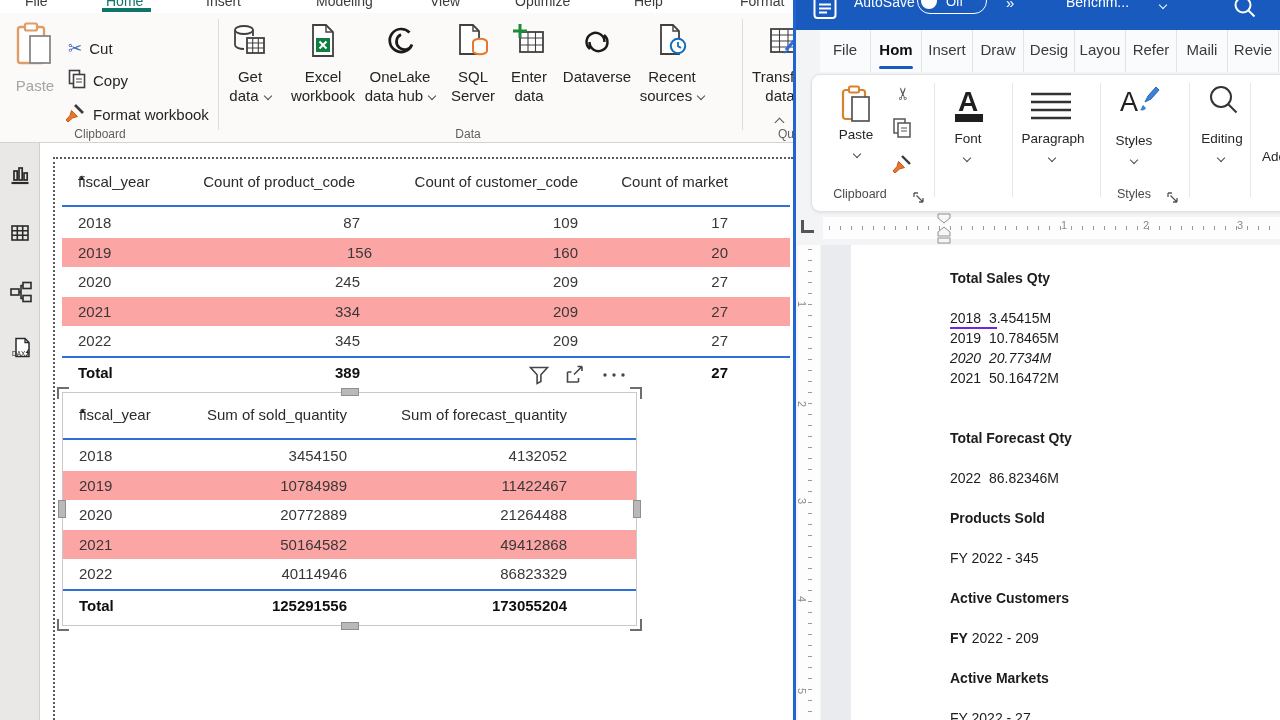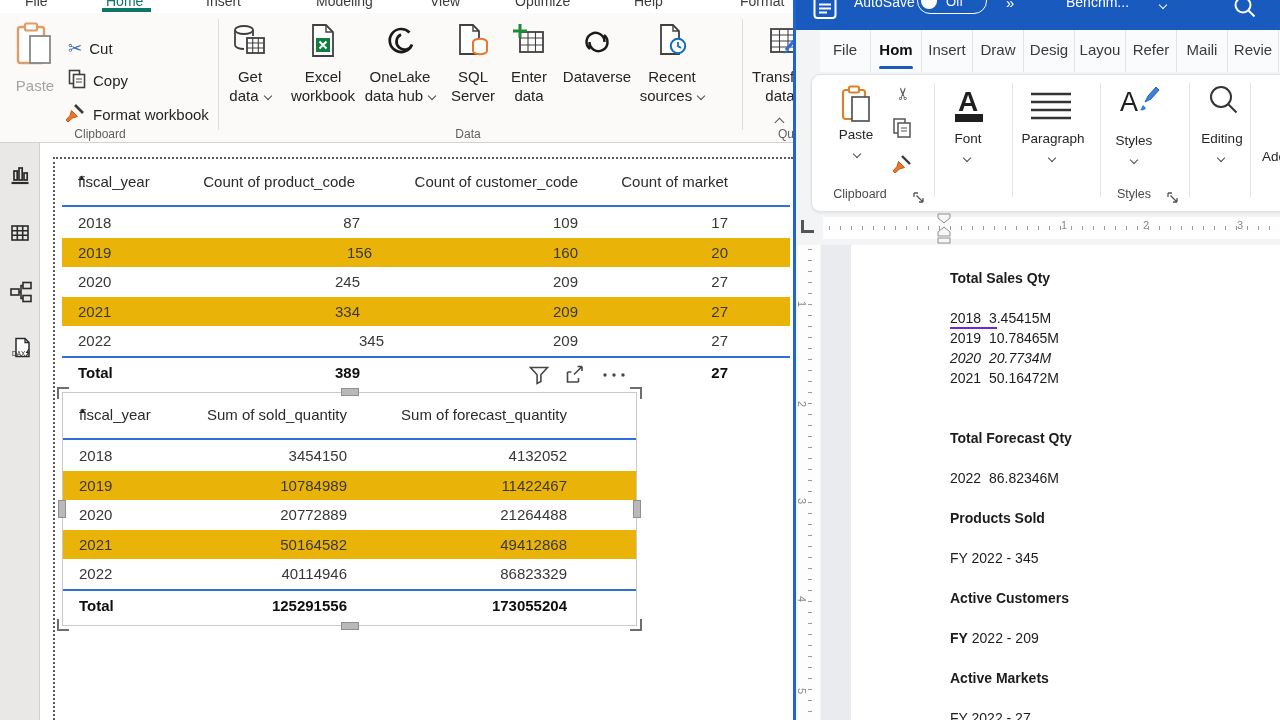--- a/index.html
+++ b/index.html
@@ -34,21 +34,21 @@
   #focus-border{position:absolute;left:53px;top:157px;width:740px;height:563px;border-top:2px dotted #5A5A5A;border-left:2px dotted #5A5A5A;}
 
   
   .ptable{position:absolute;font-size:15px;color:#3A3836;}
   #table1{left:62px;top:163px;width:728px;height:224px;}
   #table2{left:63px;top:396px;width:573px;height:224px;}
   .t-header{position:absolute;left:0;right:0;top:0;height:44px;border-bottom:2px solid #2E6FD8;color:#2b2b2b;}
   .t-header span{position:absolute;top:10px;white-space:nowrap;}
   .sortarrow{position:absolute;left:16px;top:29px;font-size:8px;color:#222;}
   .t-row{position:absolute;left:0;right:0;height:29.5px;line-height:29.5px;}
-  .t-row.alt{background:#eab308;}
+  .t-row.alt{background:#fca5a5;}
   .t-row span{position:absolute;white-space:nowrap;}
   .cy{left:16px;}
   .t-total{position:absolute;left:0;right:0;height:31px;line-height:29px;border-top:2px solid #2E6FD8;font-weight:bold;color:#0f0f0f;}
   .t-total span{position:absolute;white-space:nowrap;}
 
   
   #vtoolbar{position:absolute;left:528px;top:362px;width:116px;height:26px;display:flex;align-items:center;gap:14px;}
   #vtoolbar > span{display:inline-block;height:22px;}
 
   
@@ -307,21 +307,21 @@
           <span style="right: 62px;">27</span>
         </div>
         <div class="t-row alt" style="top: 133.5px;">
           <span class="cy">2021</span>
           <span style="right: 430px;">334</span>
           <span style="right: 212px;">209</span>
           <span style="right: 62px;">27</span>
         </div>
         <div class="t-row" style="top: 163px;">
           <span class="cy">2022</span>
-          <span style="right: 406px; margin-left: 24px;">345</span>
+          <span style="right: 430px; margin-left: 24px;">345</span>
           <span style="right: 212px;">209</span>
           <span style="right: 62px;">27</span>
         </div>
         <div class="t-total" style="top: 192.5px;">
           <span class="cy">Total</span>
           <span style="right: 430px;">389</span>
           <span style="right: 62px;">27</span>
         </div>
       </div>
 

